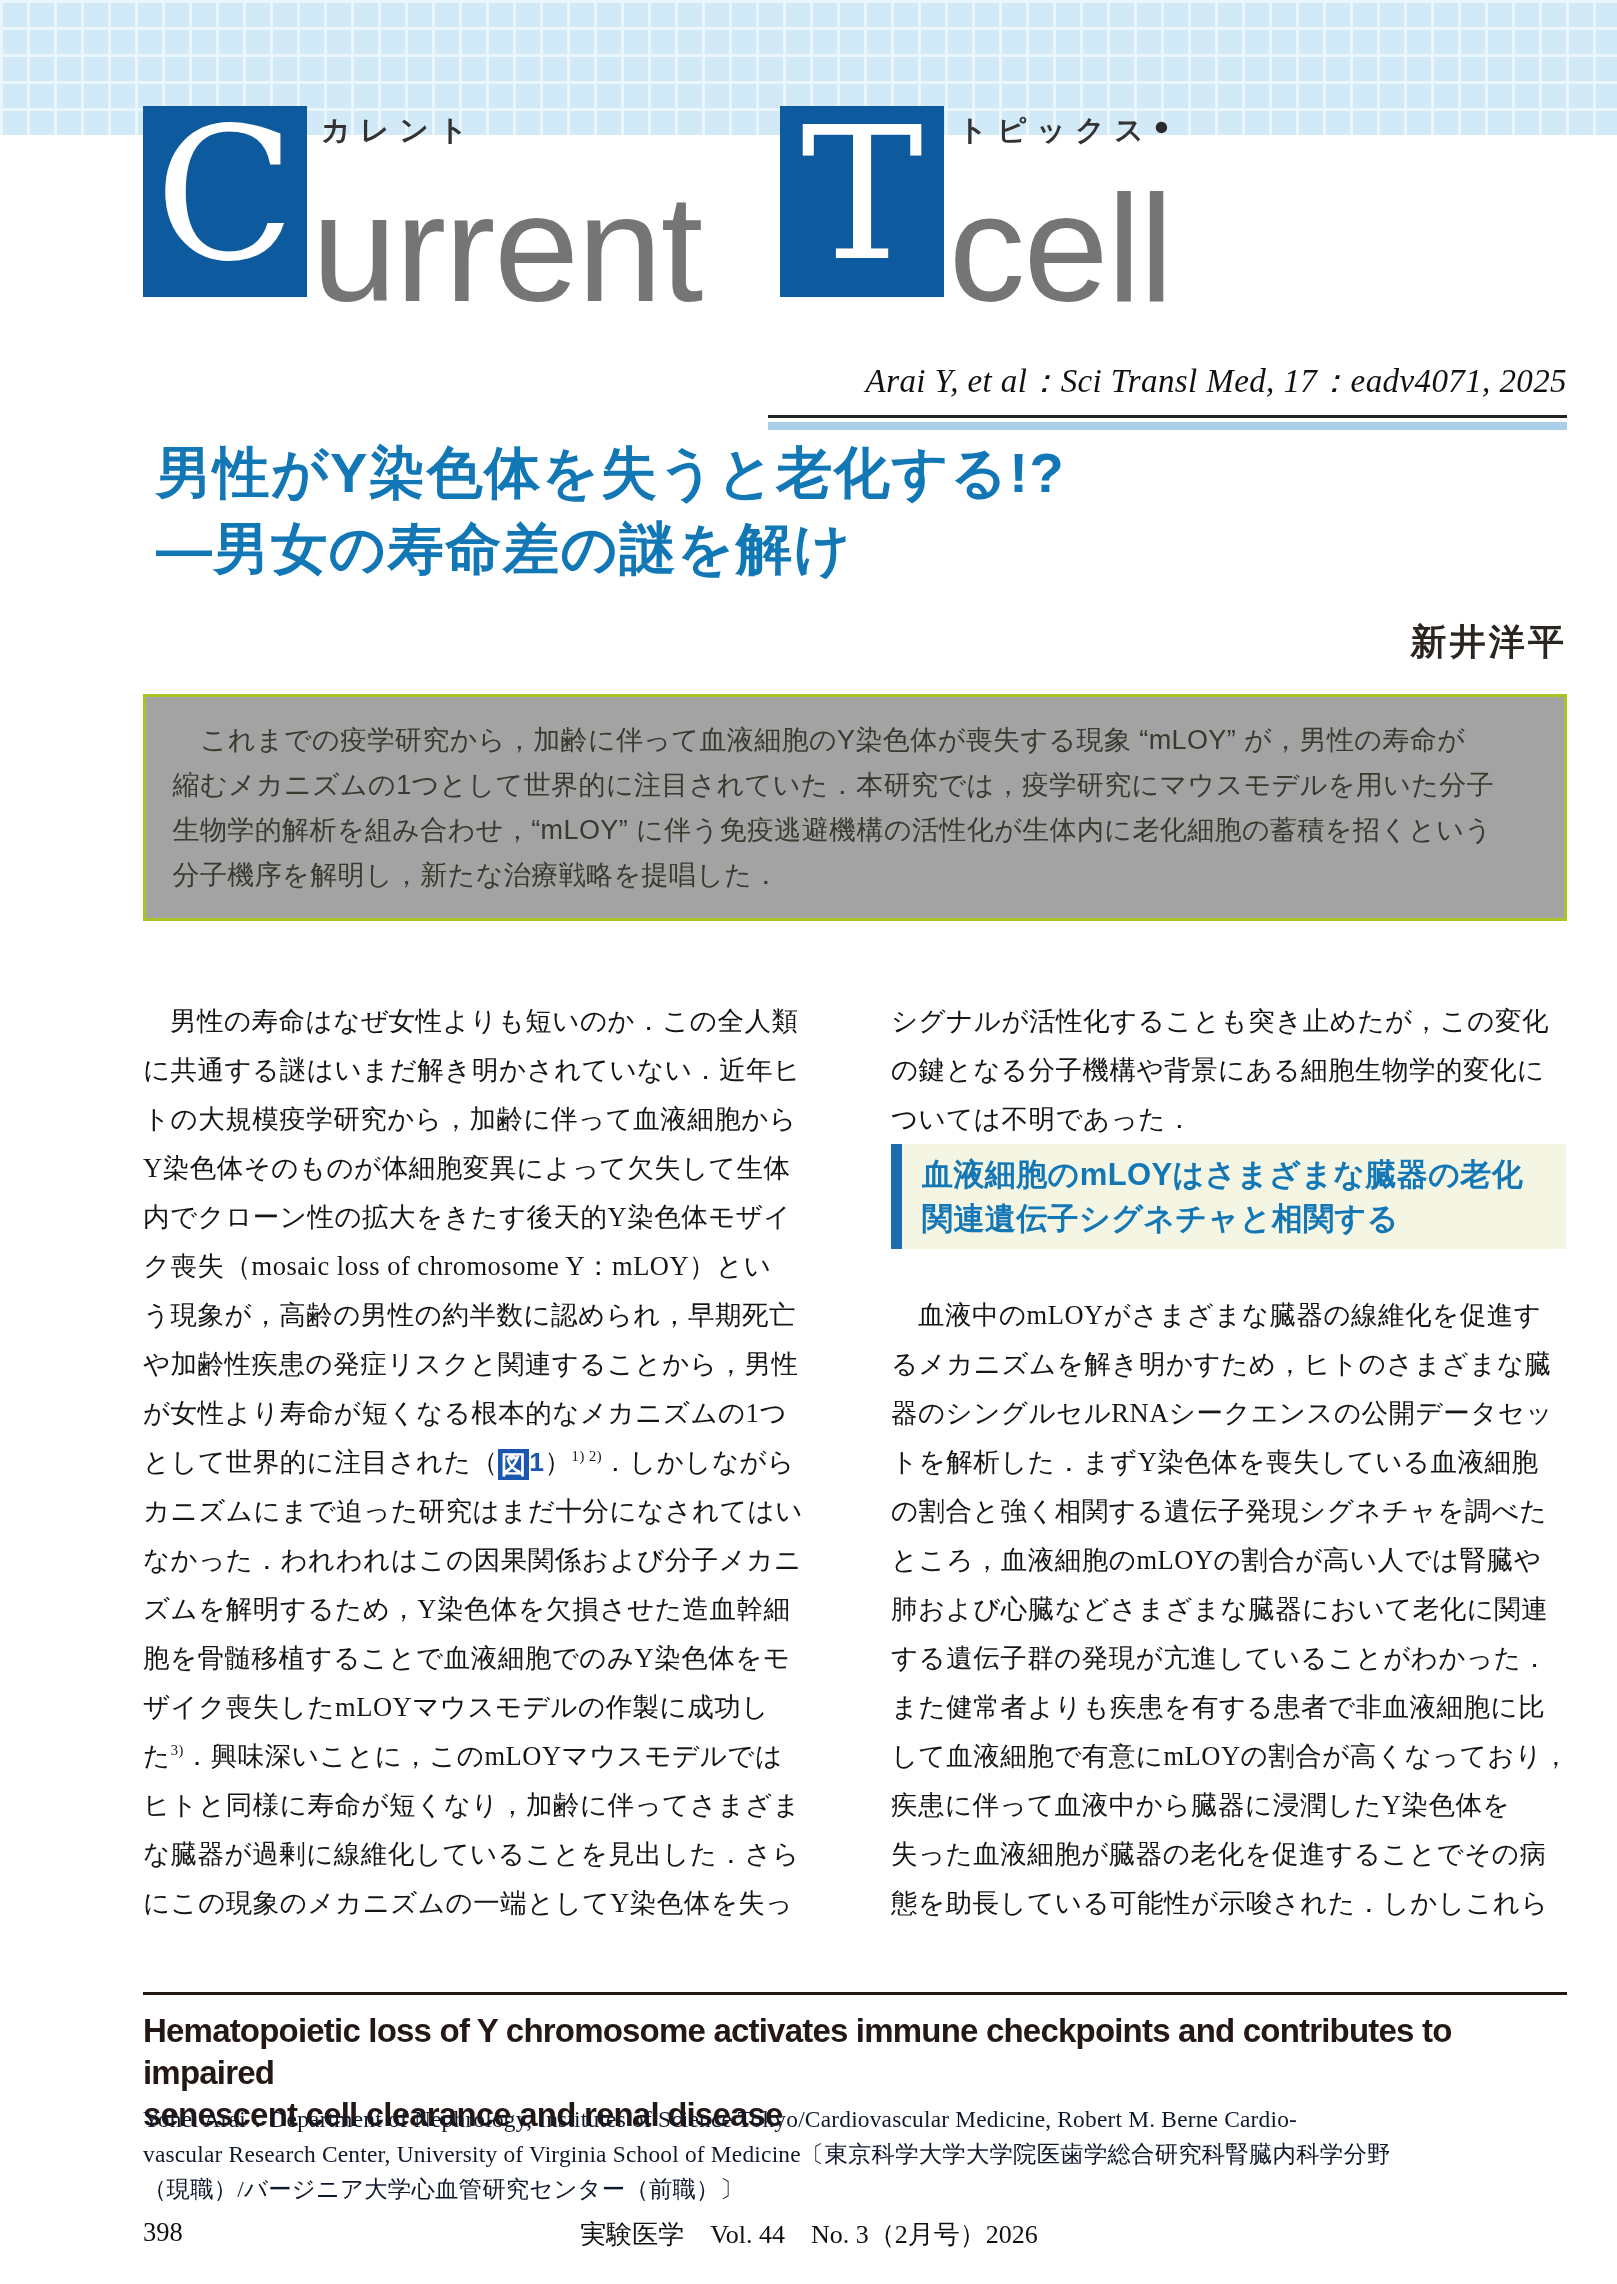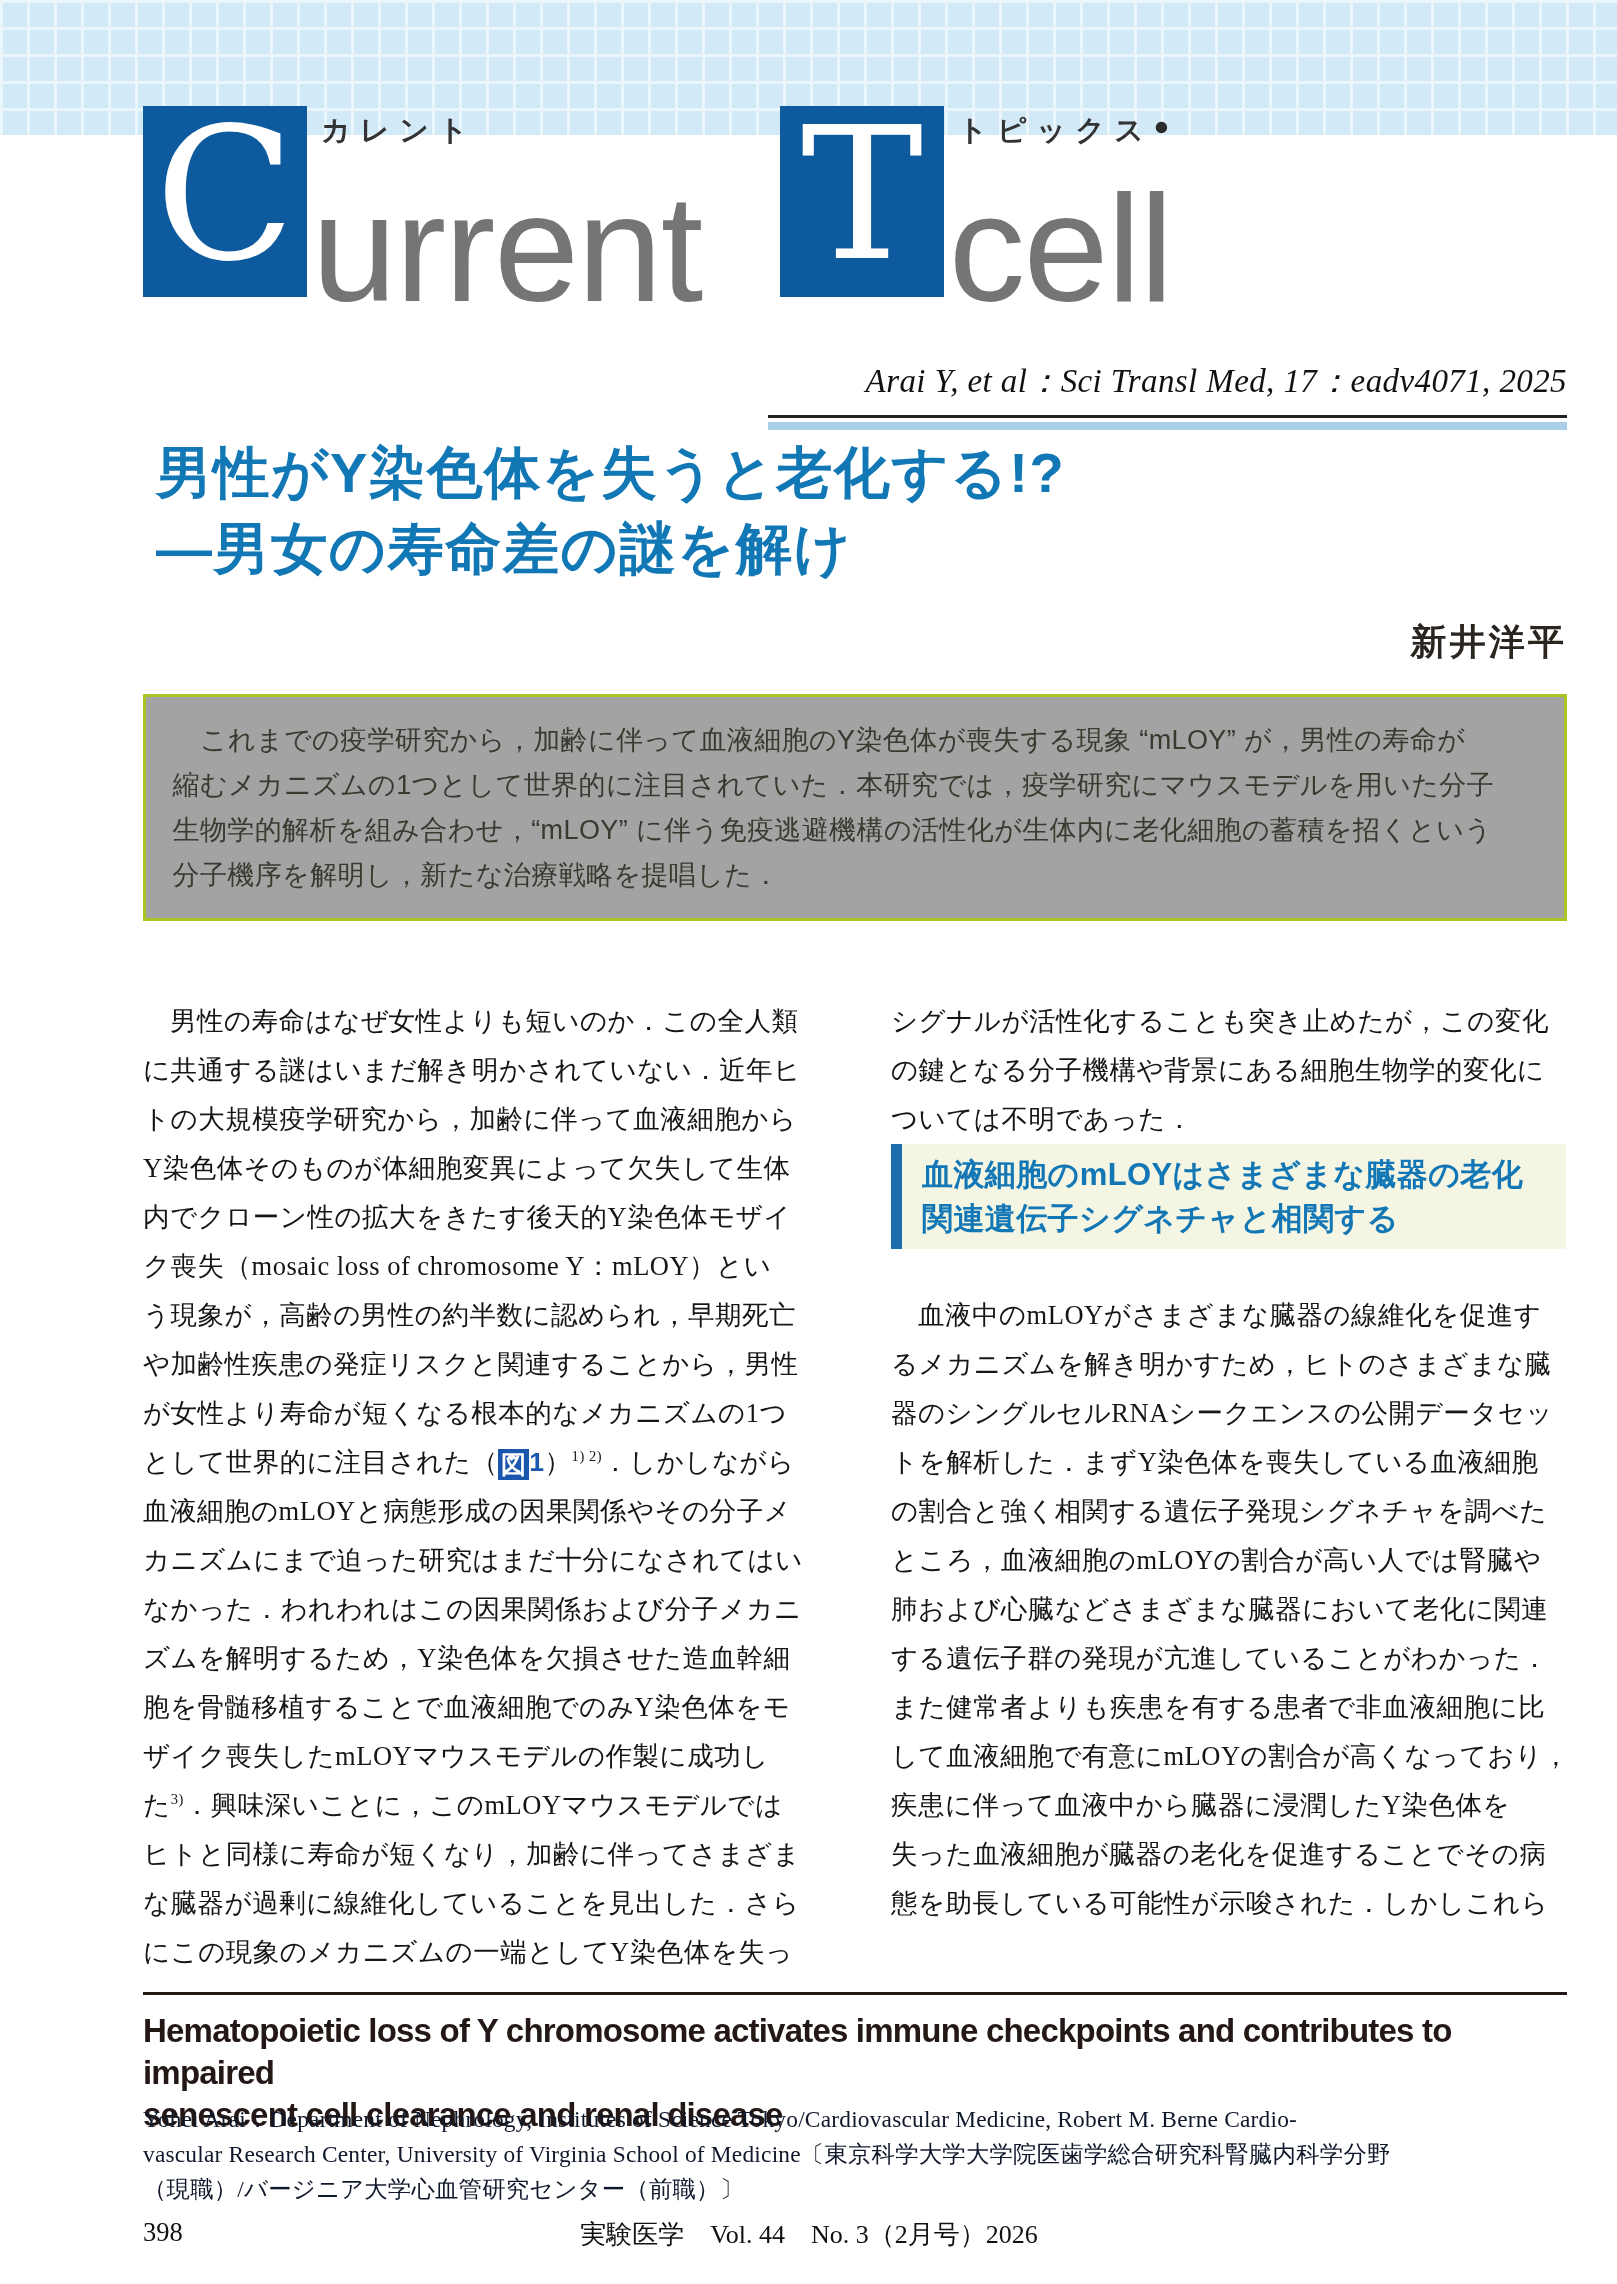--- a/index.html
+++ b/index.html
@@ -122,21 +122,20 @@
     <div class="bline">　男性の寿命はなぜ女性よりも短いのか．この全人類</div>
     <div class="bline">に共通する謎はいまだ解き明かされていない．近年ヒ</div>
     <div class="bline">トの大規模疫学研究から，加齢に伴って血液細胞から</div>
     <div class="bline">Y染色体そのものが体細胞変異によって欠失して生体</div>
     <div class="bline">内でクローン性の拡大をきたす後天的Y染色体モザイ</div>
     <div class="bline">ク喪失（mosaic loss of chromosome Y：mLOY）とい</div>
     <div class="bline">う現象が，高齢の男性の約半数に認められ，早期死亡</div>
     <div class="bline">や加齢性疾患の発症リスクと関連することから，男性</div>
     <div class="bline">が女性より寿命が短くなる根本的なメカニズムの1つ</div>
     <div class="bline"><span>として世界的に注目された（</span><span class="figbox">図</span><span class="fignum">1</span><span>）</span><sup>1) 2)</sup><span>．しかしながら</span></div>
-    <div class="bline">血液細胞のmLOYと病態形成の因果関係やその分子メ</div>
     <div class="bline">カニズムにまで迫った研究はまだ十分になされてはい</div>
     <div class="bline">なかった．われわれはこの因果関係および分子メカニ</div>
     <div class="bline">ズムを解明するため，Y染色体を欠損させた造血幹細</div>
     <div class="bline">胞を骨髄移植することで血液細胞でのみY染色体をモ</div>
     <div class="bline">ザイク喪失したmLOYマウスモデルの作製に成功し</div>
     <div class="bline"><span>た</span><sup>3)</sup><span>．興味深いことに，このmLOYマウスモデルでは</span></div>
     <div class="bline">ヒトと同様に寿命が短くなり，加齢に伴ってさまざま</div>
     <div class="bline">な臓器が過剰に線維化していることを見出した．さら</div>
     <div class="bline">にこの現象のメカニズムの一端としてY染色体を失っ</div>
   </div>

